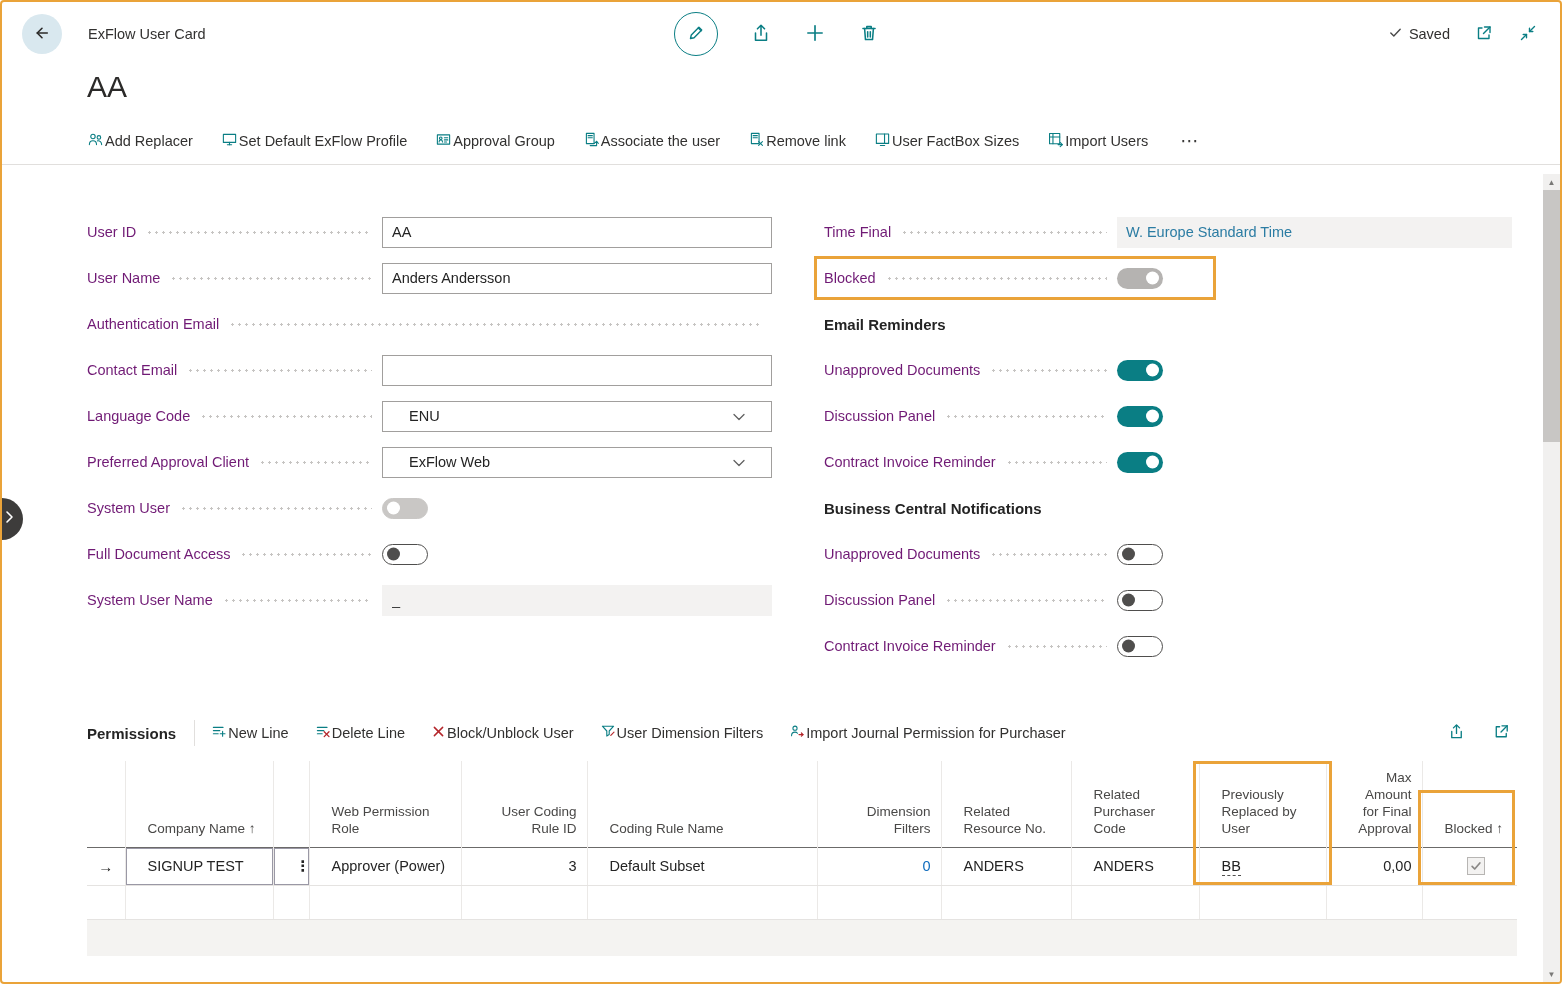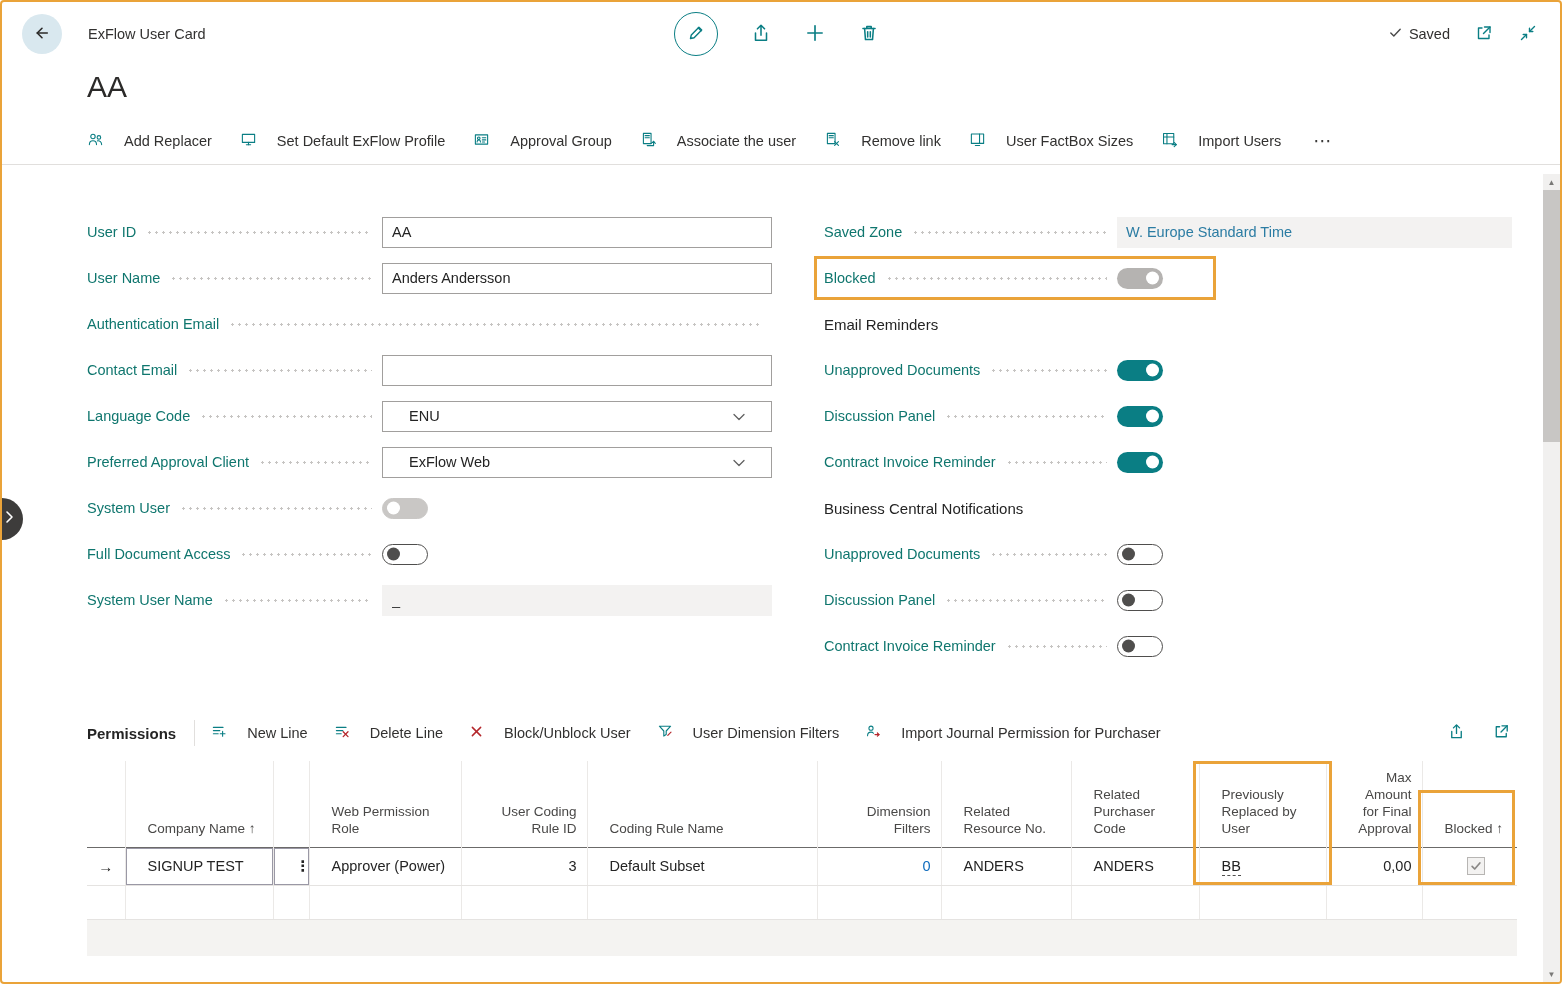--- a/index.html
+++ b/index.html
@@ -14,40 +14,40 @@
   .iconbtn{background:none;border:none;cursor:pointer;display:flex;align-items:center;justify-content:center;padding:0;}
   .edit-circle{width:44px;height:44px;border:1.6px solid #0a7e84;border-radius:50%;}
   .topbar-right{position:absolute;right:22px;top:0;height:64px;display:flex;align-items:center;gap:24px;}
   .saved{display:flex;align-items:center;gap:6px;font-size:14.5px;color:#323130;}
 
   .title-row{padding:0 0 10px 85px;}
   .title-row h1{font-size:30px;font-weight:400;color:#2b2a29;line-height:42px;}
 
   
   .toolbar{display:flex;align-items:center;gap:28px;height:46px;padding-left:85px;}
-  .tb-item{display:flex;align-items:center;gap:20px;cursor:pointer;}
+  .tb-item{display:flex;align-items:center;gap:1px;cursor:pointer;}
   .tb-item .lbl{font-size:14.5px;color:#323130;white-space:nowrap;}
   .tb-more{font-size:18px;color:#3b3a39;cursor:pointer;padding:0 4px;}
   .divider{border-bottom:1px solid #e1dfdd;}
 
   
   .content{padding:44px 0 0 85px;}
   .form-grid{display:flex;gap:52px;}
   .fcol{width:685px;}
   .fcol.right{width:688px;}
   .frow{display:flex;align-items:center;height:46px;position:relative;}
-  .flabel{font-size:14.5px;color:#0f766e;white-space:nowrap;}
+  .flabel{font-size:14.5px;color:#701a75;white-space:nowrap;}
   .dots{flex:1;height:3px;margin:0 10px;background-image:radial-gradient(circle,#c6c4c2 1.05px,transparent 1.05px);background-size:7px 3px;background-position:left center;background-repeat:repeat-x;}
   .tinput{width:390px;height:31px;border:1px solid #a19f9d;padding:0 9px;font-family:inherit;font-size:14.5px;color:#242424;background:#fff;flex:none;}
   .tinput.readonly{background:#f3f2f1;border-color:#f3f2f1;color:#333;}
   .fselect{width:390px;height:31px;border:1px solid #a19f9d;padding:0 26px;display:flex;align-items:center;justify-content:space-between;font-size:14.5px;color:#242424;cursor:pointer;flex:none;background:#fff;}
   .lcontrol{width:390px;display:flex;align-items:center;flex:none;}
   .rcontrol{width:395px;display:flex;align-items:center;flex:none;}
   .rfield{width:395px;height:31px;background:#f3f2f1;display:flex;align-items:center;padding:0 9px;font-size:14.5px;color:#2b7ca3;cursor:pointer;flex:none;}
-  .fheading{height:46px;display:flex;align-items:center;font-size:15px;font-weight:400;color:#242424;}
+  .fheading{height:46px;display:flex;align-items:center;font-size:15px;font-weight:700;color:#242424;}
 
   
   .toggle{width:46px;height:21px;border-radius:11px;position:relative;cursor:pointer;flex:none;}
   .toggle .knob{position:absolute;top:50%;transform:translateY(-50%);width:13px;height:13px;border-radius:50%;}
   .toggle.off{background:#fff;border:1px solid #4f4e4d;}
   .toggle.off .knob{left:4px;background:#4f4e4d;}
   .toggle.on{background:#0a7e84;}
   .toggle.on .knob{right:4px;background:#fff;}
   .toggle.off.disabled{background:#c9c7c5;border:1px solid #c9c7c5;}
   .toggle.off.disabled .knob{background:#fff;}
@@ -333,21 +333,21 @@
         </div>
         <div class="frow">
           <label class="flabel">System User Name</label>
           <span class="dots"></span>
           <input class="tinput readonly" readonly="" value="_" style="">
         </div>
       </div>
 
       <div class="fcol right">
         <div class="frow">
-          <label class="flabel">Saved Zone</label>
+          <label class="flabel">Time Final</label>
           <span class="dots"></span>
           <div class="rfield">
             <span>W. Europe Standard Time</span>
           </div>
         </div>
         <div class="frow">
           <div class="hl-box"></div>
           <label class="flabel">Blocked</label>
           <span class="dots"></span>
           <div class="rcontrol">

